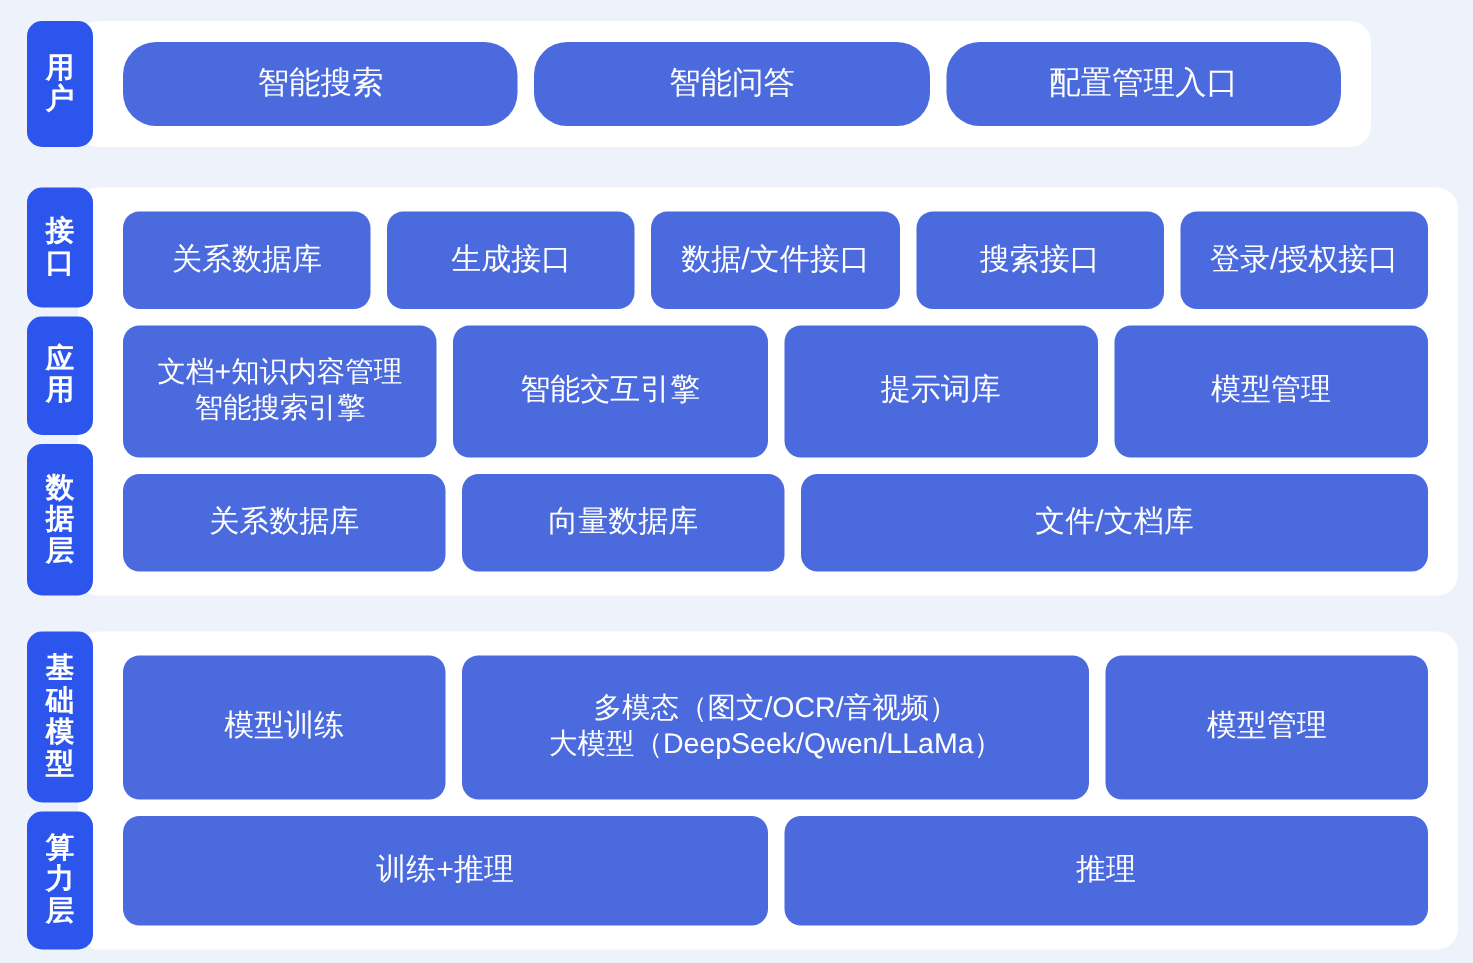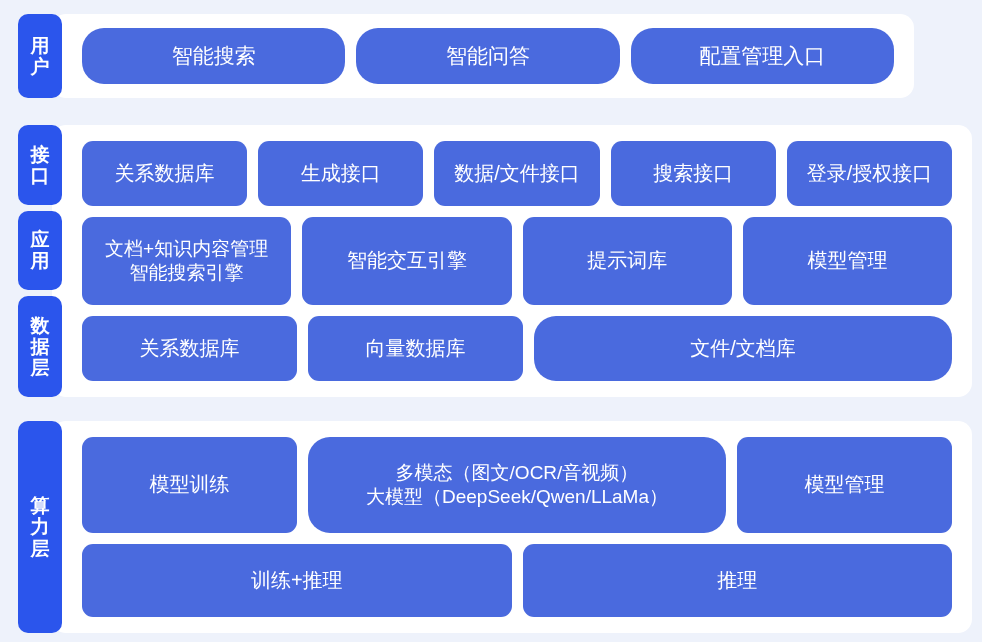--- a/index.html
+++ b/index.html
@@ -123,21 +123,21 @@
   #section-infra {
     top: 418px;
     height: 218px;
     width: 982px;
   }
   #section-infra .panel { height: 212px; align-self: center; padding: 16px 20px 16px 30px; }
   #section-infra .tabcol { height: 212px; align-self: center; }
 
   
   .box.w1 { flex: 1 1 0; }
-  .box.w2 { flex: 2 1 0; border-radius: 22px; }
+  .box.w2 { flex: 2 1 0; }
 
   .multiline { font-size: 19px; }
 </style>
 </head>
 <body>
 
 <div id="diagram">
 
   <div class="section" id="section-user">
     <div class="tabcol">
@@ -189,20 +189,23 @@
         <div class="box w1">向量数据库</div>
         <div class="box w2">文件/文档库</div>
       </div>
 
     </div>
   </div>
 
   <div class="section" id="section-infra">
     <div class="tabcol">
       <div class="tab">
+        <span>基础模型</span>
+      </div>
+      <div class="tab">
         <span>算力层</span>
       </div>
     </div>
     <div class="panel">
 
       <div class="row">
         <div class="box w1">模型训练</div>
         <div class="box w2 multiline">多模态（图文/OCR/音视频）
 大模型（DeepSeek/Qwen/LLaMa）</div>
         <div class="box w1">模型管理</div>

